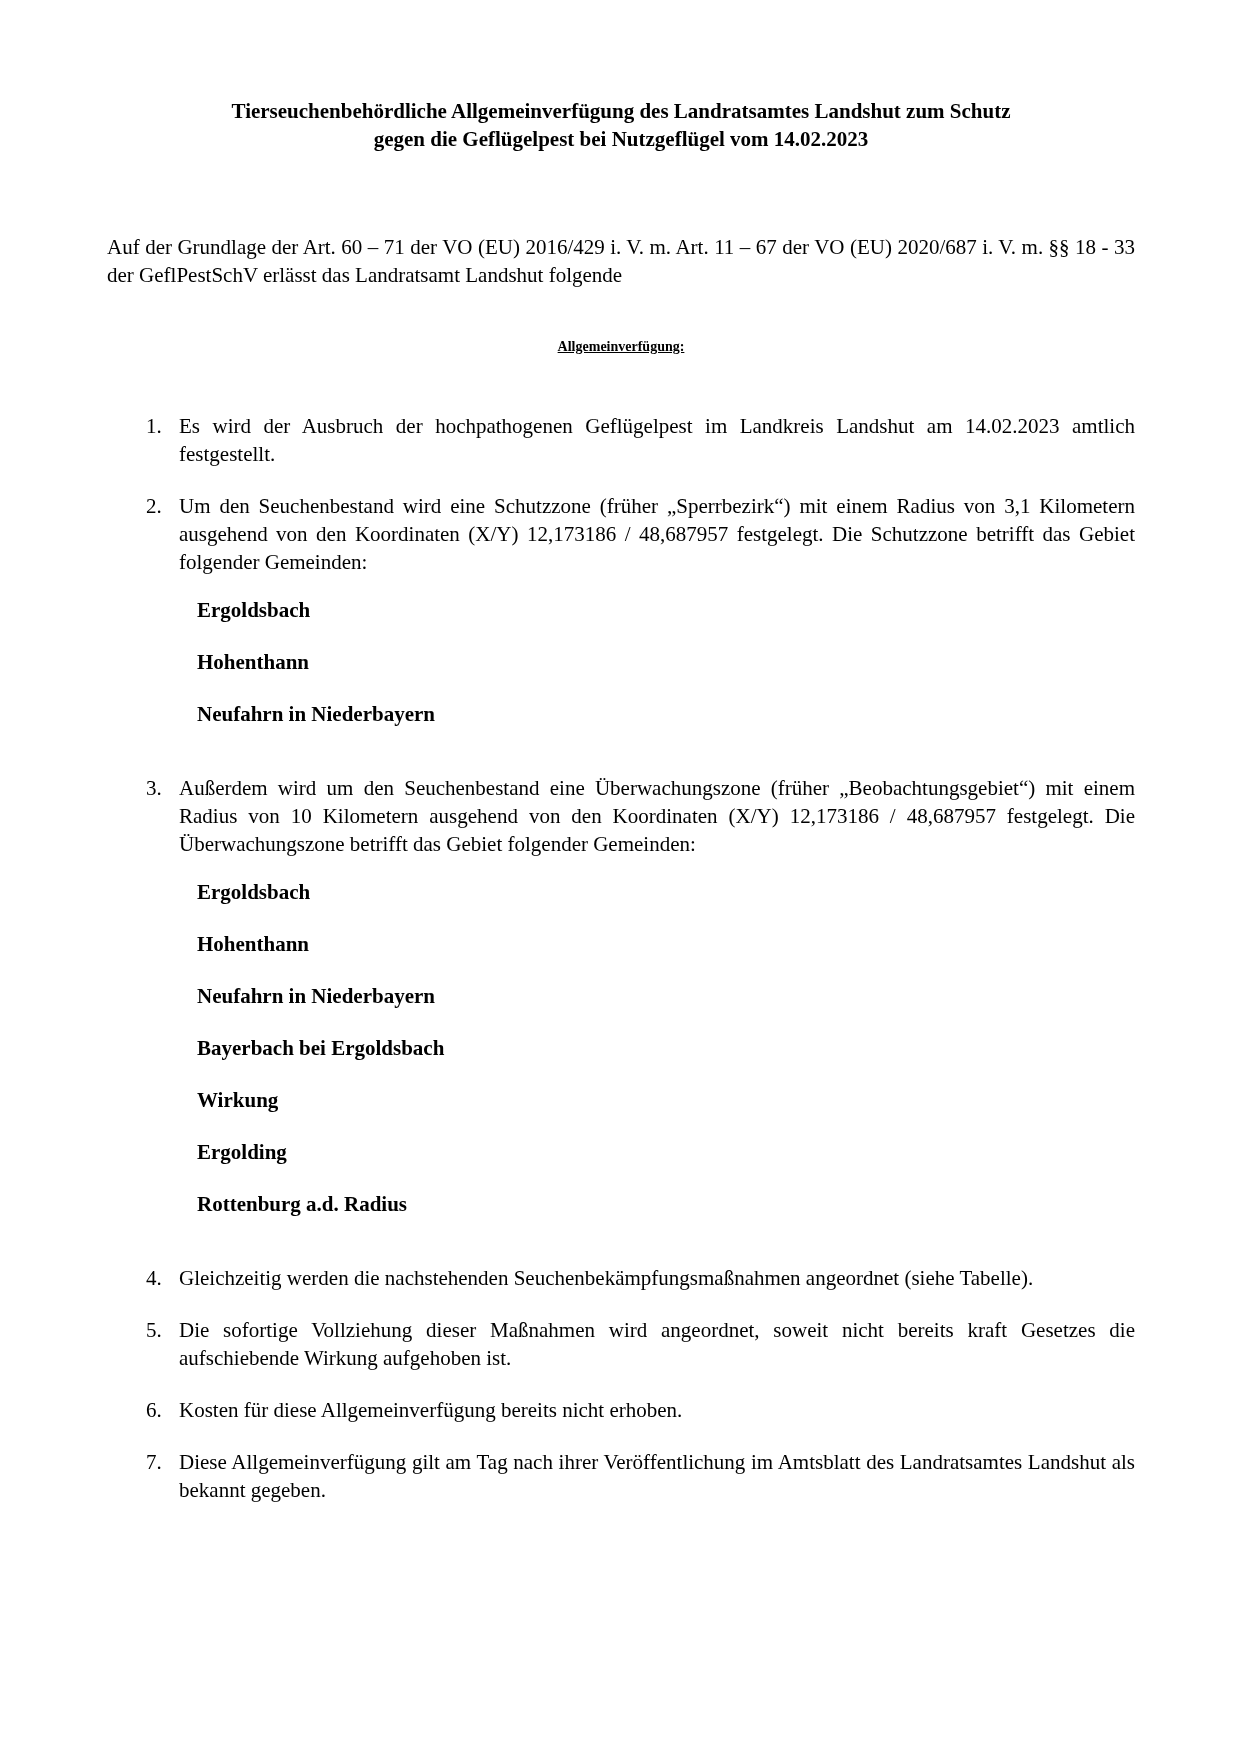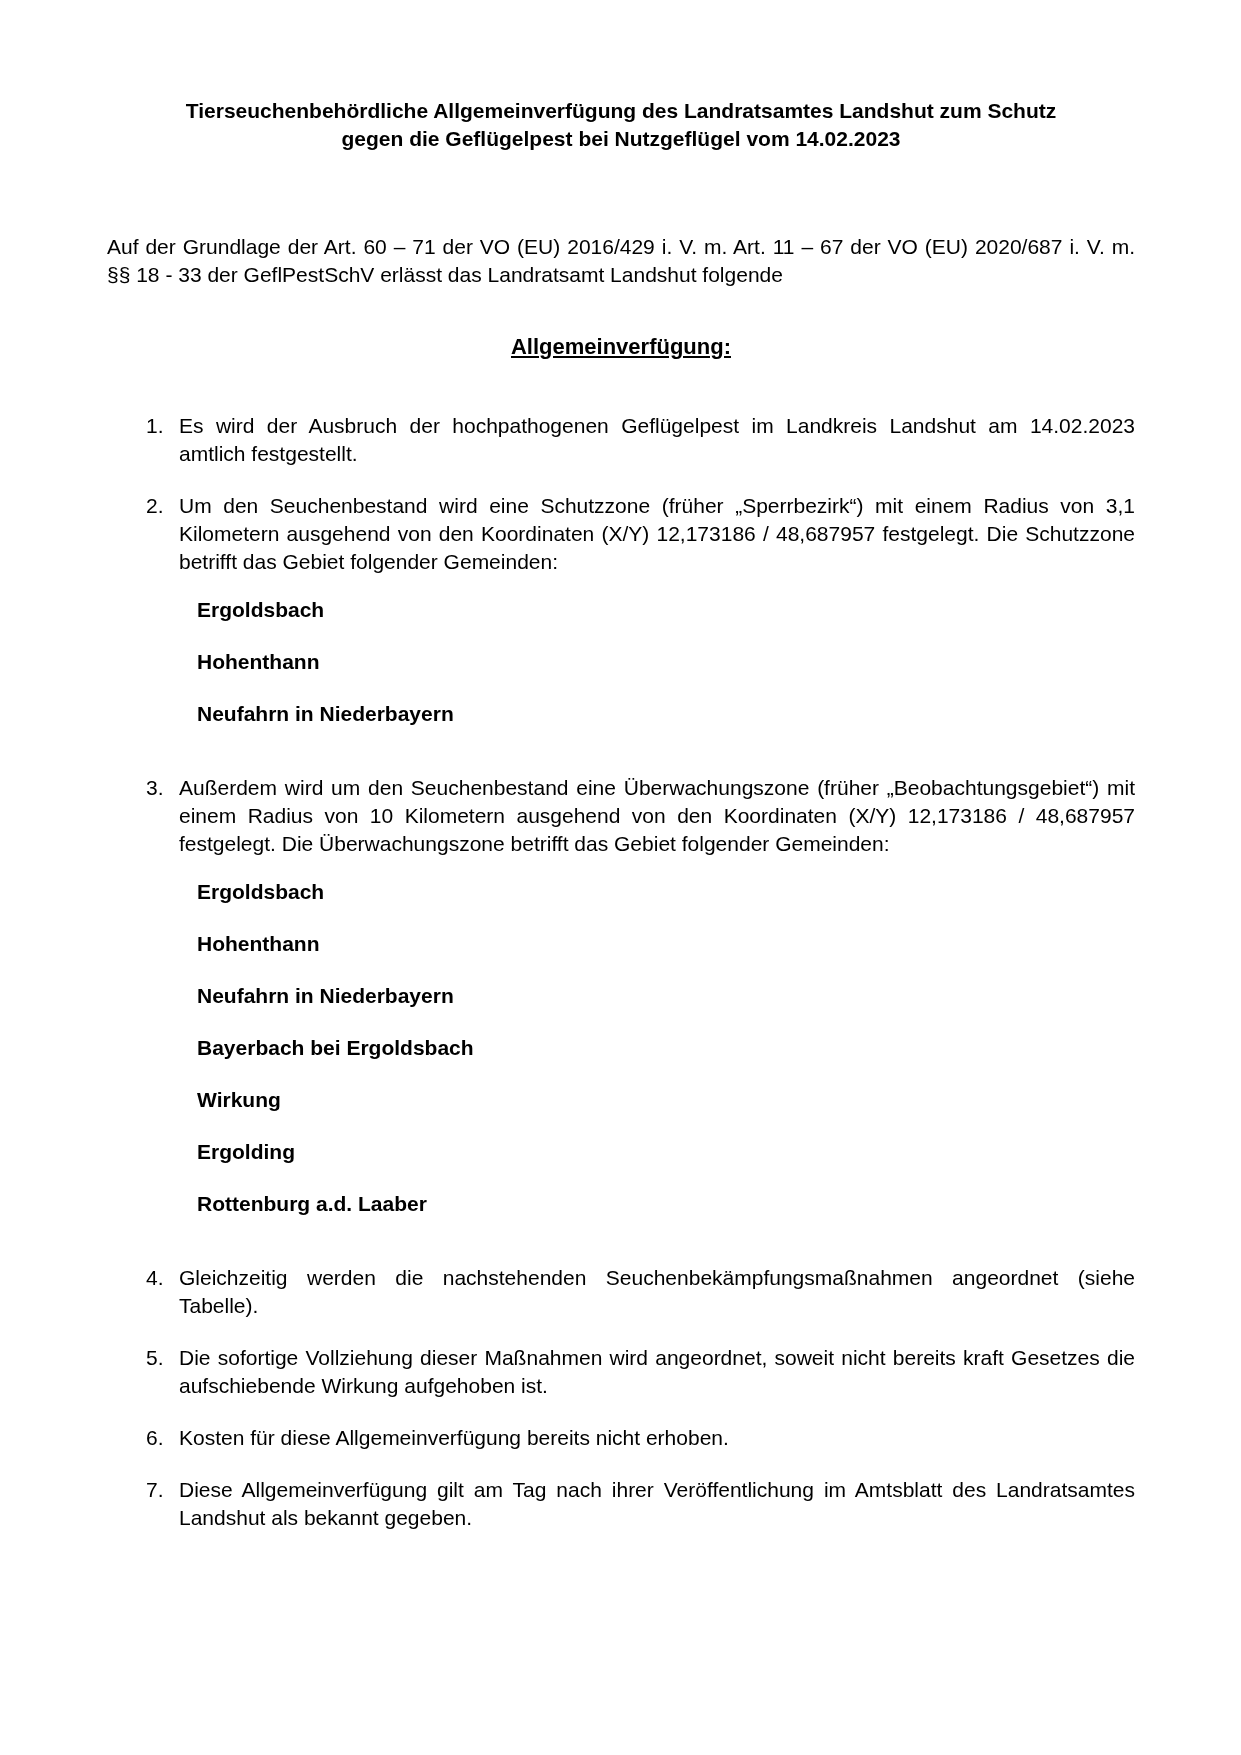--- a/index.html
+++ b/index.html
@@ -3,39 +3,39 @@
 <meta charset="utf-8">
 <style>
   html, body { margin: 0; padding: 0; background: #ffffff; }
   .page {
     width: 1241px;
     height: 1755px;
     box-sizing: border-box;
     padding: 97px 106px 0 107px;
     background: #ffffff;
     color: #000000;
-    font-family: Liberation Sans, sans-serif;
+    font-family: Liberation Serif, serif;
     font-size: 21px;
     line-height: 28px;
     overflow: hidden;
   }
   .title {
     margin: 0;
     font-size: 21px;
     line-height: 28px;
     font-weight: bold;
     text-align: center;
   }
   .intro {
     margin: 80px 0 0 0;
     text-align: justify;
   }
   .section-heading {
     margin: 44px 0 0 0;
-    font-size: 22px;
+    font-size: 14px;
     line-height: 28px;
     font-weight: bold;
     text-align: center;
     text-decoration: underline;
   }
   .items {
     list-style: none;
     margin: 51px 0 0 0;
     padding: 0;
   }
@@ -96,21 +96,21 @@
     <li class="item gap-lg">
       <span class="num">3.</span>
       <div class="body">
         <p class="text">Außerdem wird um den Seuchenbestand eine Überwachungszone (früher „Beobachtungsgebiet“) mit einem Radius von 10 Kilometern ausgehend von den Koordinaten (X/Y) 12,173186 / 48,687957 festgelegt. Die Überwachungszone betrifft das Gebiet folgender Gemeinden:</p>
         <div class="muni muni-first">Ergoldsbach</div>
         <div class="muni">Hohenthann</div>
         <div class="muni">Neufahrn in Niederbayern</div>
         <div class="muni">Bayerbach bei Ergoldsbach</div>
         <div class="muni">Wirkung</div>
         <div class="muni">Ergolding</div>
-        <div class="muni">Rottenburg a.d. Laaber</div>
+        <div class="muni">Rottenburg a.d. Radius</div>
       </div>
     </li>
 
     <li class="item gap-lg">
       <span class="num">4.</span>
       <div class="body">
         <p class="text">Gleichzeitig werden die nachstehenden Seuchenbekämpfungsmaßnahmen angeordnet (siehe Tabelle).</p>
       </div>
     </li>
 

